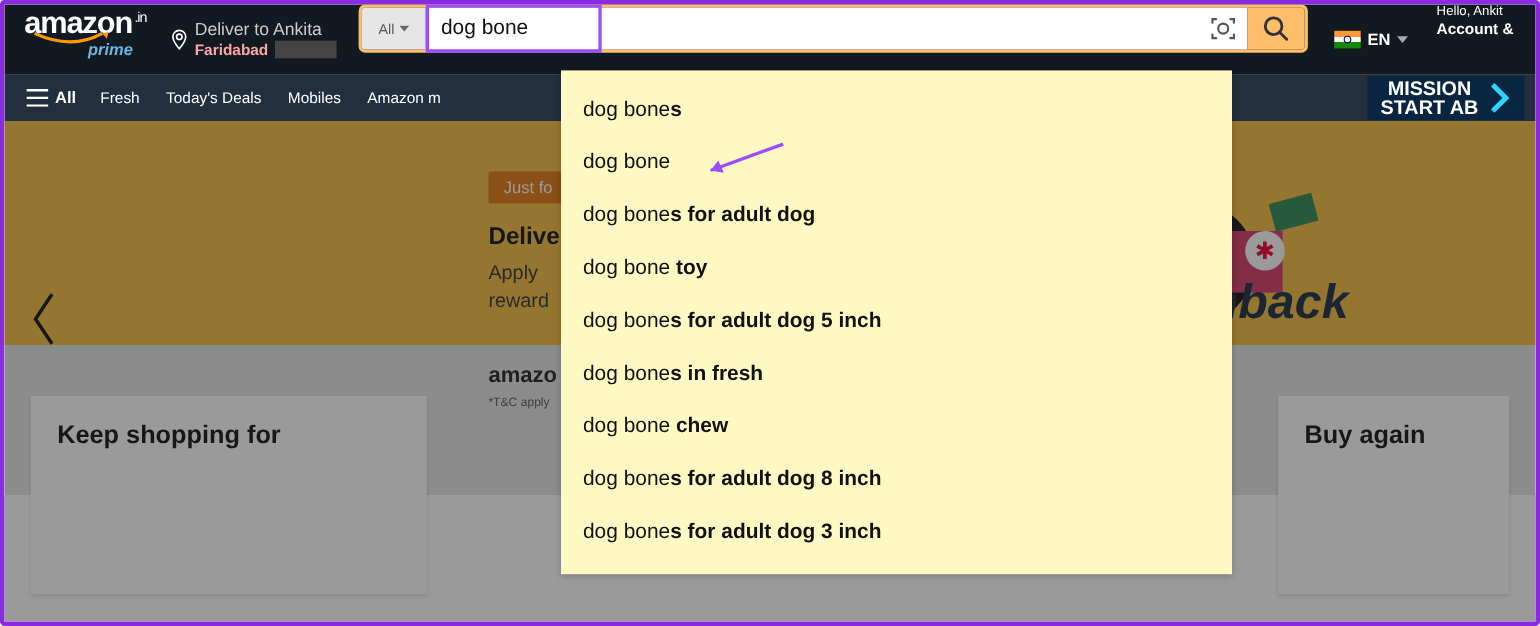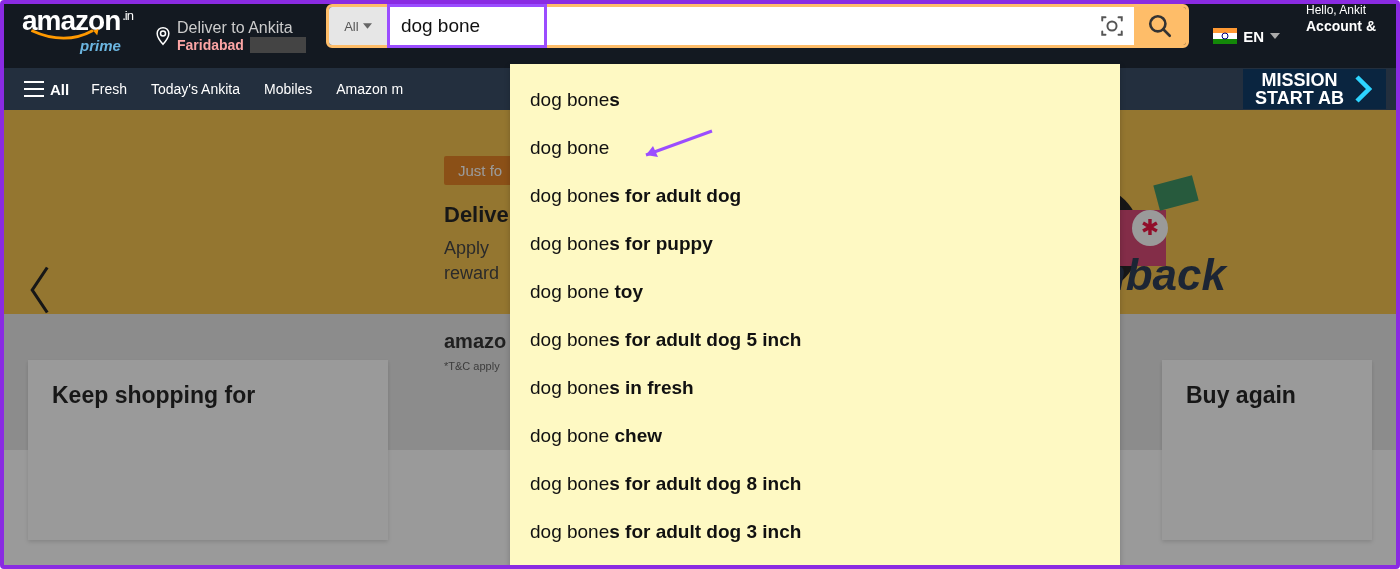--- a/index.html
+++ b/index.html
@@ -140,21 +140,21 @@
 </div>
 
 <div class="subnav">
   <div class="hamb">
     <svg width="20" height="16" viewBox="0 0 20 16">
         <path d="M0 1h20M0 8h20M0 15h20" stroke="#fff" stroke-width="2.2"></path>
       </svg>
     <span>All</span>
   </div>
   <div class="item">Fresh</div>
-  <div class="item">Today's Ankita</div>
+  <div class="item">Today's Deals</div>
   <div class="item">Mobiles</div>
   <div class="item">Amazon m</div>
   <div class="mission">
     <div>
       <span>MISSION</span>
       <span>START AB</span>
     </div>
     <svg width="18" height="30" viewBox="0 0 12 20">
         <path d="M2 2l8 8-8 8" stroke="#2dd4ff" stroke-width="3" fill="none"></path>
       </svg>
@@ -188,21 +188,20 @@
     <h3>Buy again</h3>
   </div>
 </div>
 
 <div class="grey-overlay"></div>
 
 <div class="suggestions">
   <div class="sugg"><span>dog bone</span><b>s</b></div>
   <div class="sugg"><span>dog bone</span><b></b></div>
   <div class="sugg"><span>dog bone</span><b>s for adult dog</b></div>
-  <div class="sugg"><span>dog bone</span><b>s for puppy</b></div>
   <div class="sugg"><span>dog bone </span><b>toy</b></div>
   <div class="sugg"><span>dog bone</span><b>s for adult dog 5 inch</b></div>
   <div class="sugg"><span>dog bone</span><b>s in fresh</b></div>
   <div class="sugg"><span>dog bone </span><b>chew</b></div>
   <div class="sugg"><span>dog bone</span><b>s for adult dog 8 inch</b></div>
   <div class="sugg"><span>dog bone</span><b>s for adult dog 3 inch</b></div>
 </div>
 
 <svg class="annot-arrow" width="80" height="34" viewBox="0 0 80 34">
   <line x1="76" y1="4" x2="10" y2="28" stroke="#9b4dff" stroke-width="3"></line>

